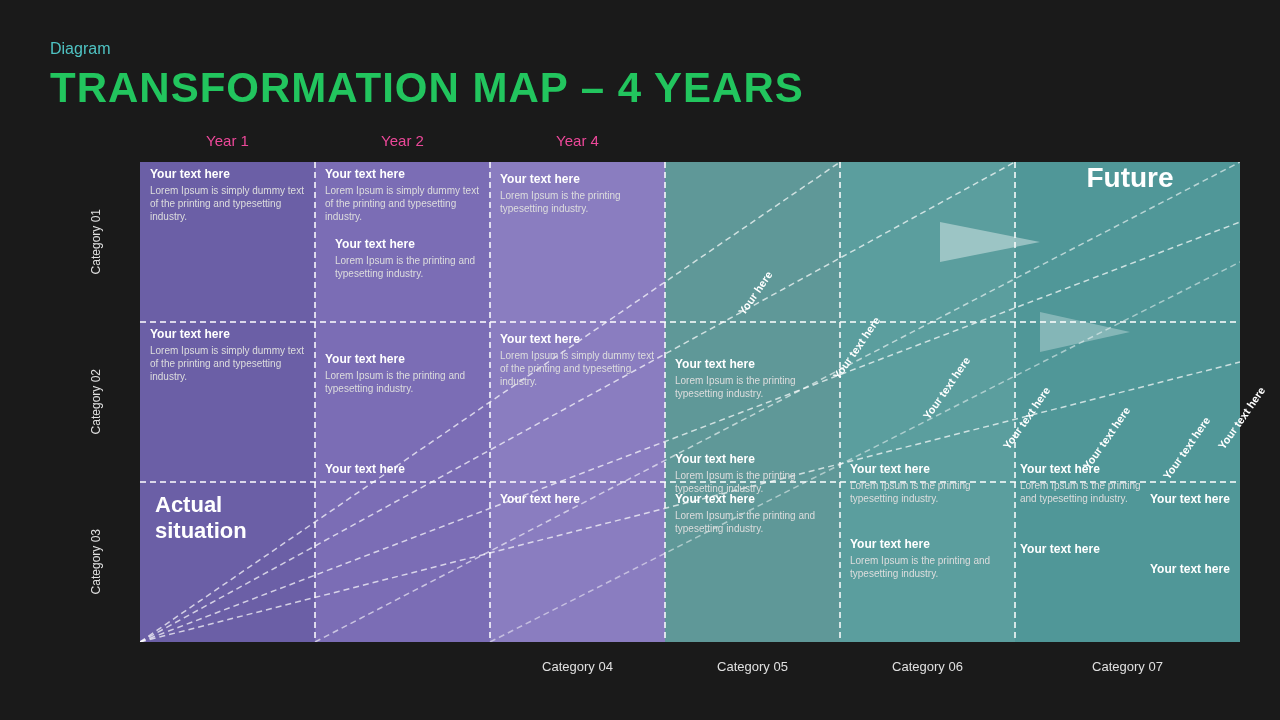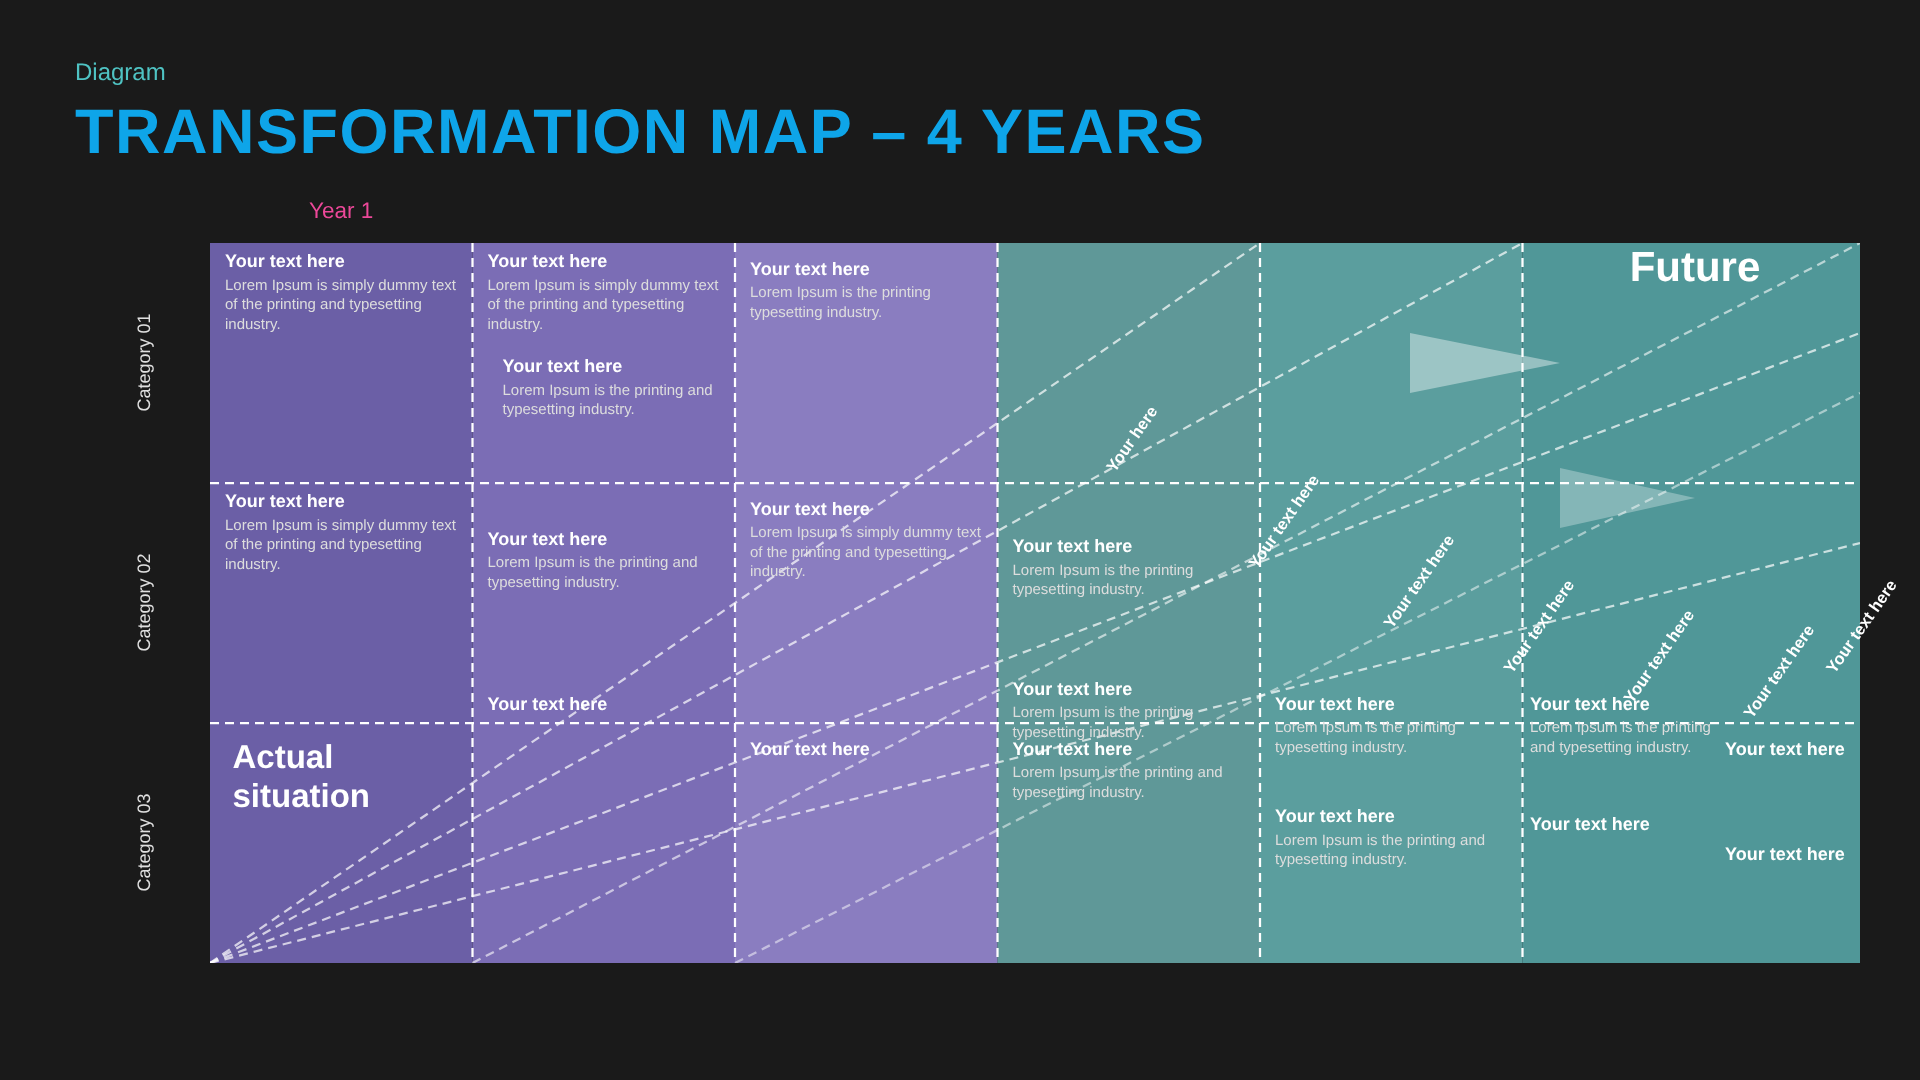--- a/index.html
+++ b/index.html
@@ -19,21 +19,21 @@
       padding: 40px 50px 30px 50px;
     }
 
     .diagram-label {
       color: #4fc3c3;
       font-size: 16px;
       margin-bottom: 6px;
     }
 
     .title {
-      color: #0ea5e9;
+      color: #22c55e;
       font-size: 42px;
       font-weight: 900;
       margin-bottom: 20px;
       letter-spacing: 1px;
     }
 
     
     .year-headers {
       display: flex;
       position: absolute;
@@ -54,20 +54,22 @@
 <body>
 
 <div class="slide">
   <div class="diagram-label">Diagram</div>
   <div class="title">TRANSFORMATION MAP – 4 YEARS</div>
 
   <div style="position:relative; margin-left: 90px; width: 1100px; height: 510px;">
 
     <div class="year-headers">
       <div class="year-header" style="width:175px; margin-left:0px;">Year 1</div>
+      <div class="year-header" style="width:175px;">Year 2</div>
+      <div class="year-header" style="width:175px;">Year 4</div>
     </div>
 
     <div style="position:absolute; left:-82px; top:30px; height:480px; width:75px; display:flex; flex-direction:column;">
       <div style="flex:1; display:flex; align-items:center; justify-content:center;">
         <span style="color:#e0e0e0; font-size:12px; writing-mode:vertical-rl; transform:rotate(180deg);">Category 01</span>
       </div>
       <div style="flex:1; display:flex; align-items:center; justify-content:center;">
         <span style="color:#e0e0e0; font-size:12px; writing-mode:vertical-rl; transform:rotate(180deg);">Category 02</span>
       </div>
       <div style="flex:1; display:flex; align-items:center; justify-content:center;">
@@ -215,15 +217,23 @@
 
     <div style="position:absolute; top:310px; left:1010px; transform:rotate(-55deg); color:white; font-weight:bold; font-size:11px; white-space:nowrap;">Your text here</div>
 
     <div style="position:absolute; top:280px; left:1065px; transform:rotate(-55deg); color:white; font-weight:bold; font-size:11px; white-space:nowrap;">Your text here</div>
 
     <div style="position:absolute; top:225px; left:535px; width:145px;">
       <div style="font-weight:bold; font-size:12px; color:white; margin-bottom:3px;">Your text here</div>
       <div style="font-size:10px; color:#ddd; line-height:1.3;">Lorem Ipsum is the printing typesetting industry.</div>
     </div>
 
+    <div style="position:absolute; bottom:-32px; left:0; width:1100px; display:flex;">
+      <div style="width:175px;"></div>
+      <div style="width:175px;"></div>
+      <div style="width:175px; text-align:center; color:#e0e0e0; font-size:13px;">Category 04</div>
+      <div style="width:175px; text-align:center; color:#e0e0e0; font-size:13px;">Category 05</div>
+      <div style="width:175px; text-align:center; color:#e0e0e0; font-size:13px;">Category 06</div>
+      <div style="flex:1; text-align:center; color:#e0e0e0; font-size:13px;">Category 07</div>
+    </div>
 
   </div>
 </div>
 
 </body></html>

